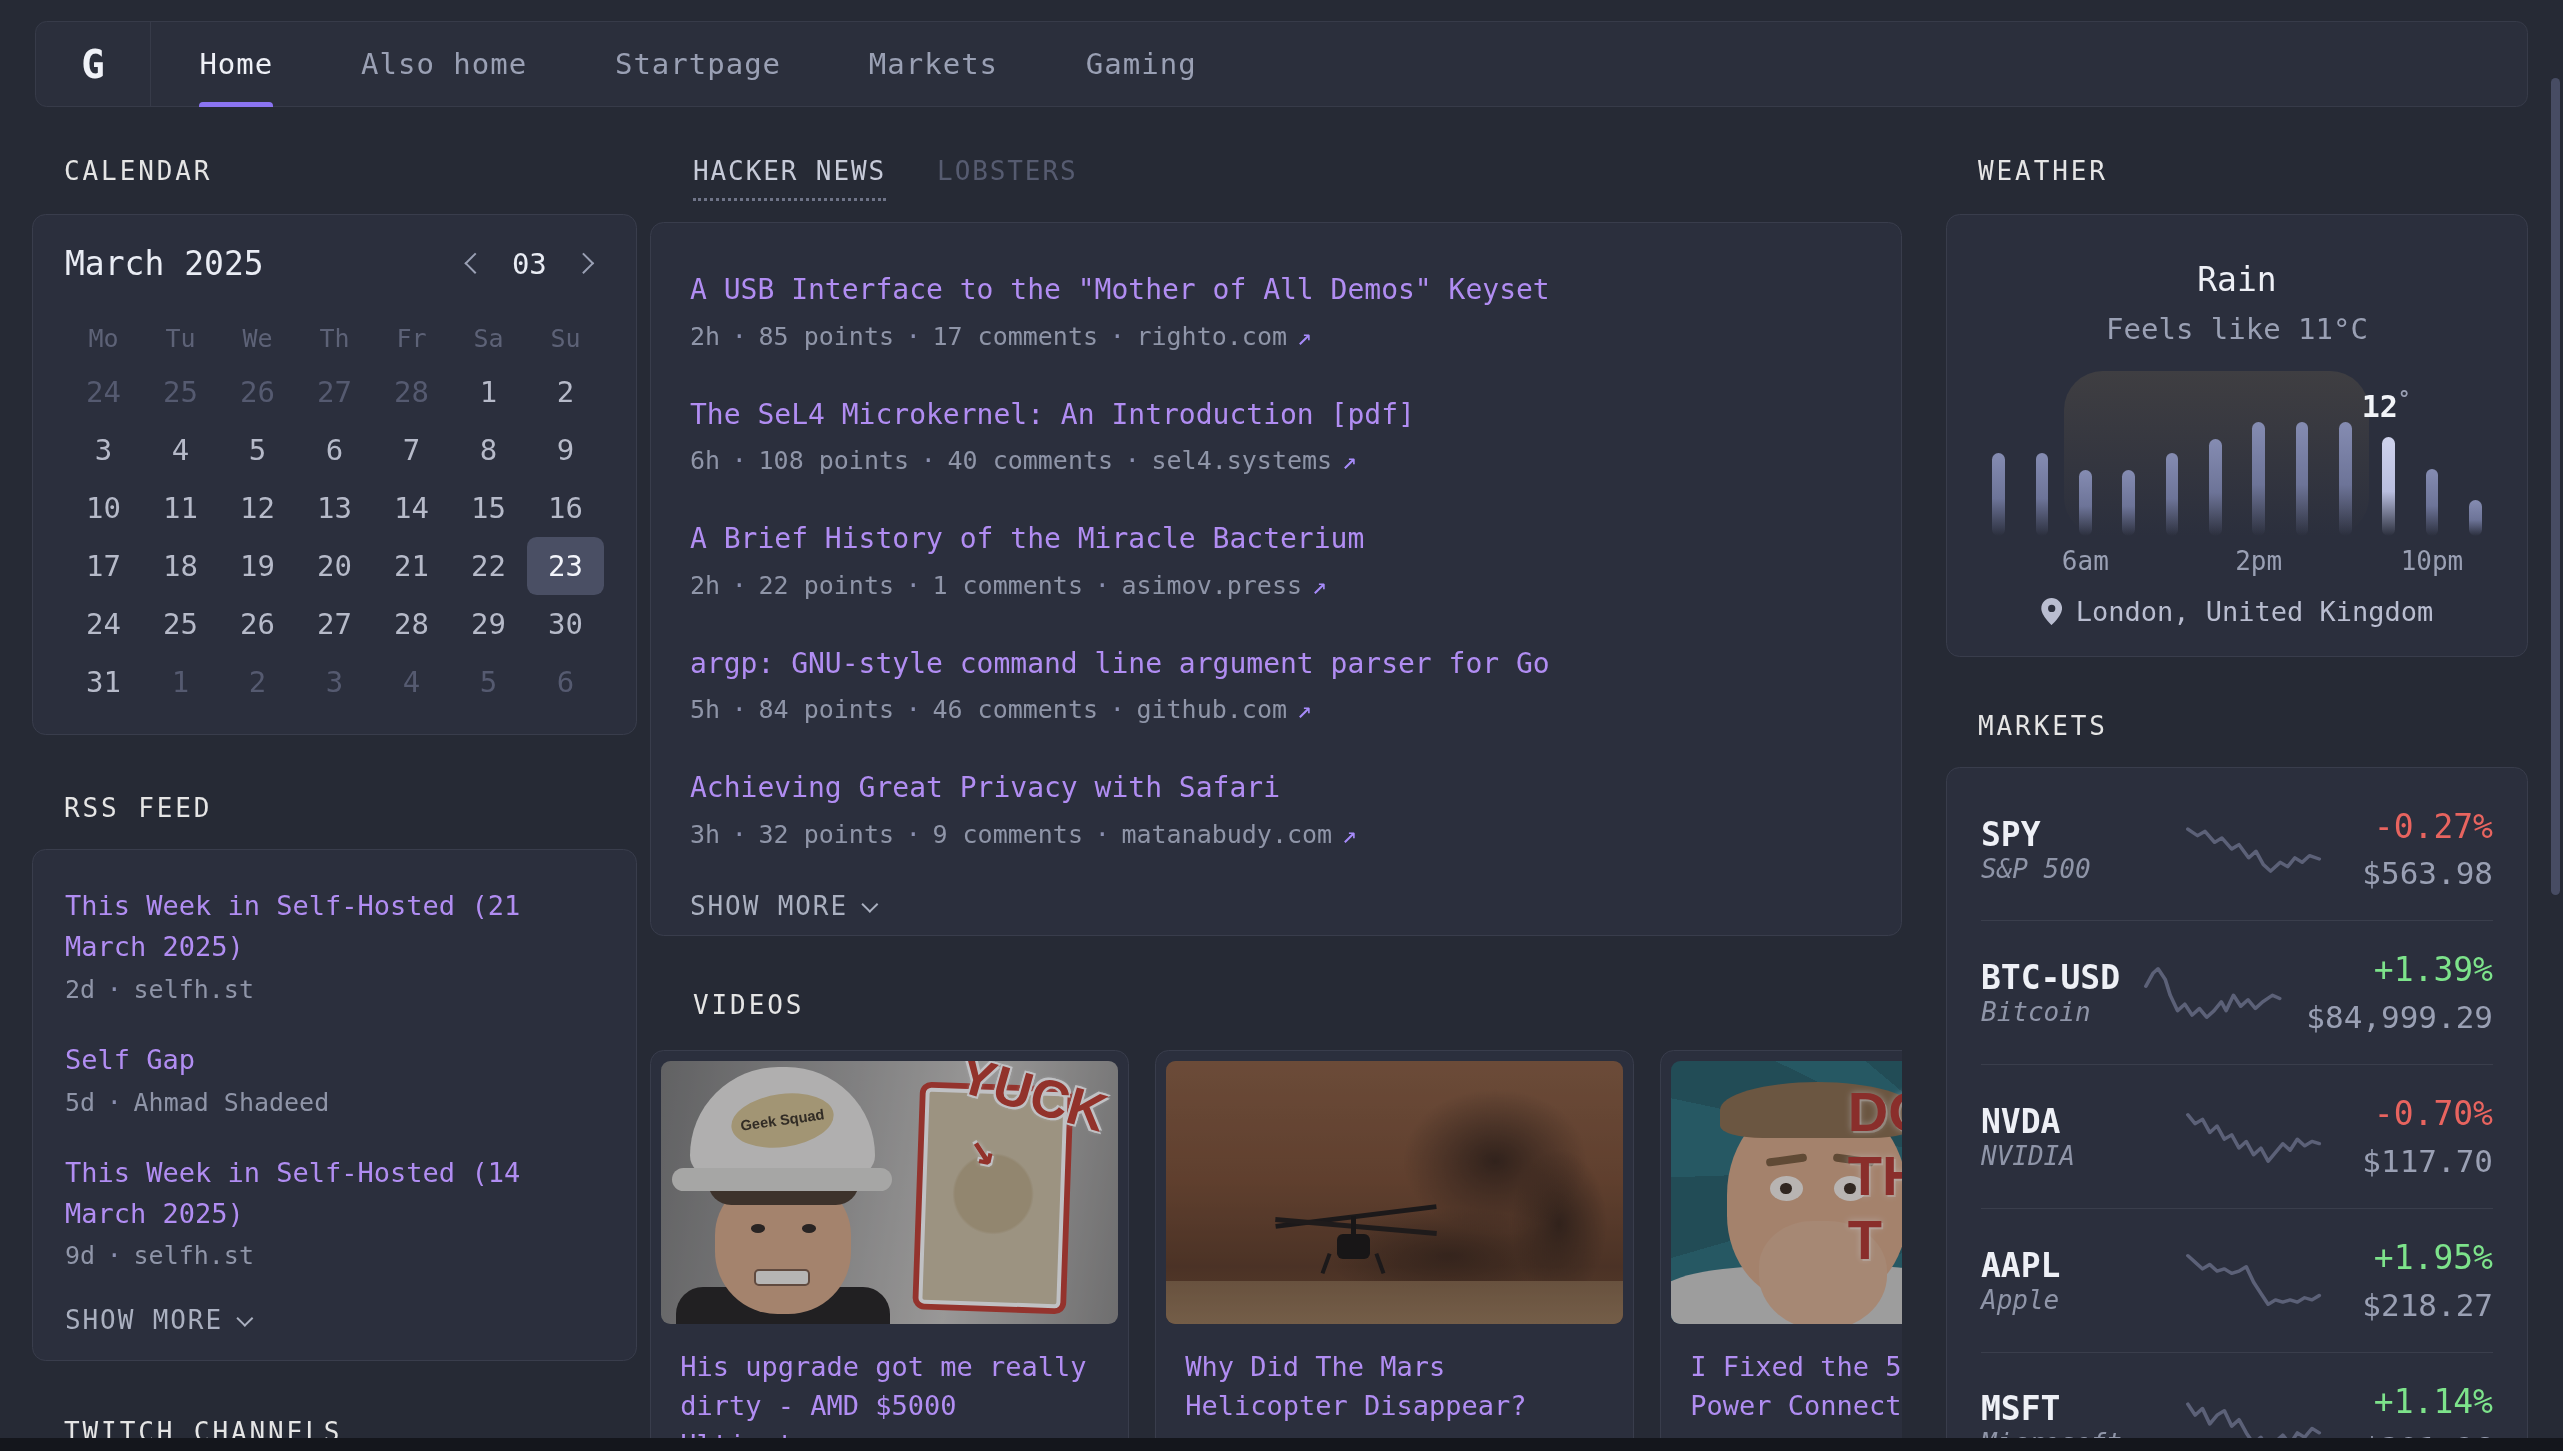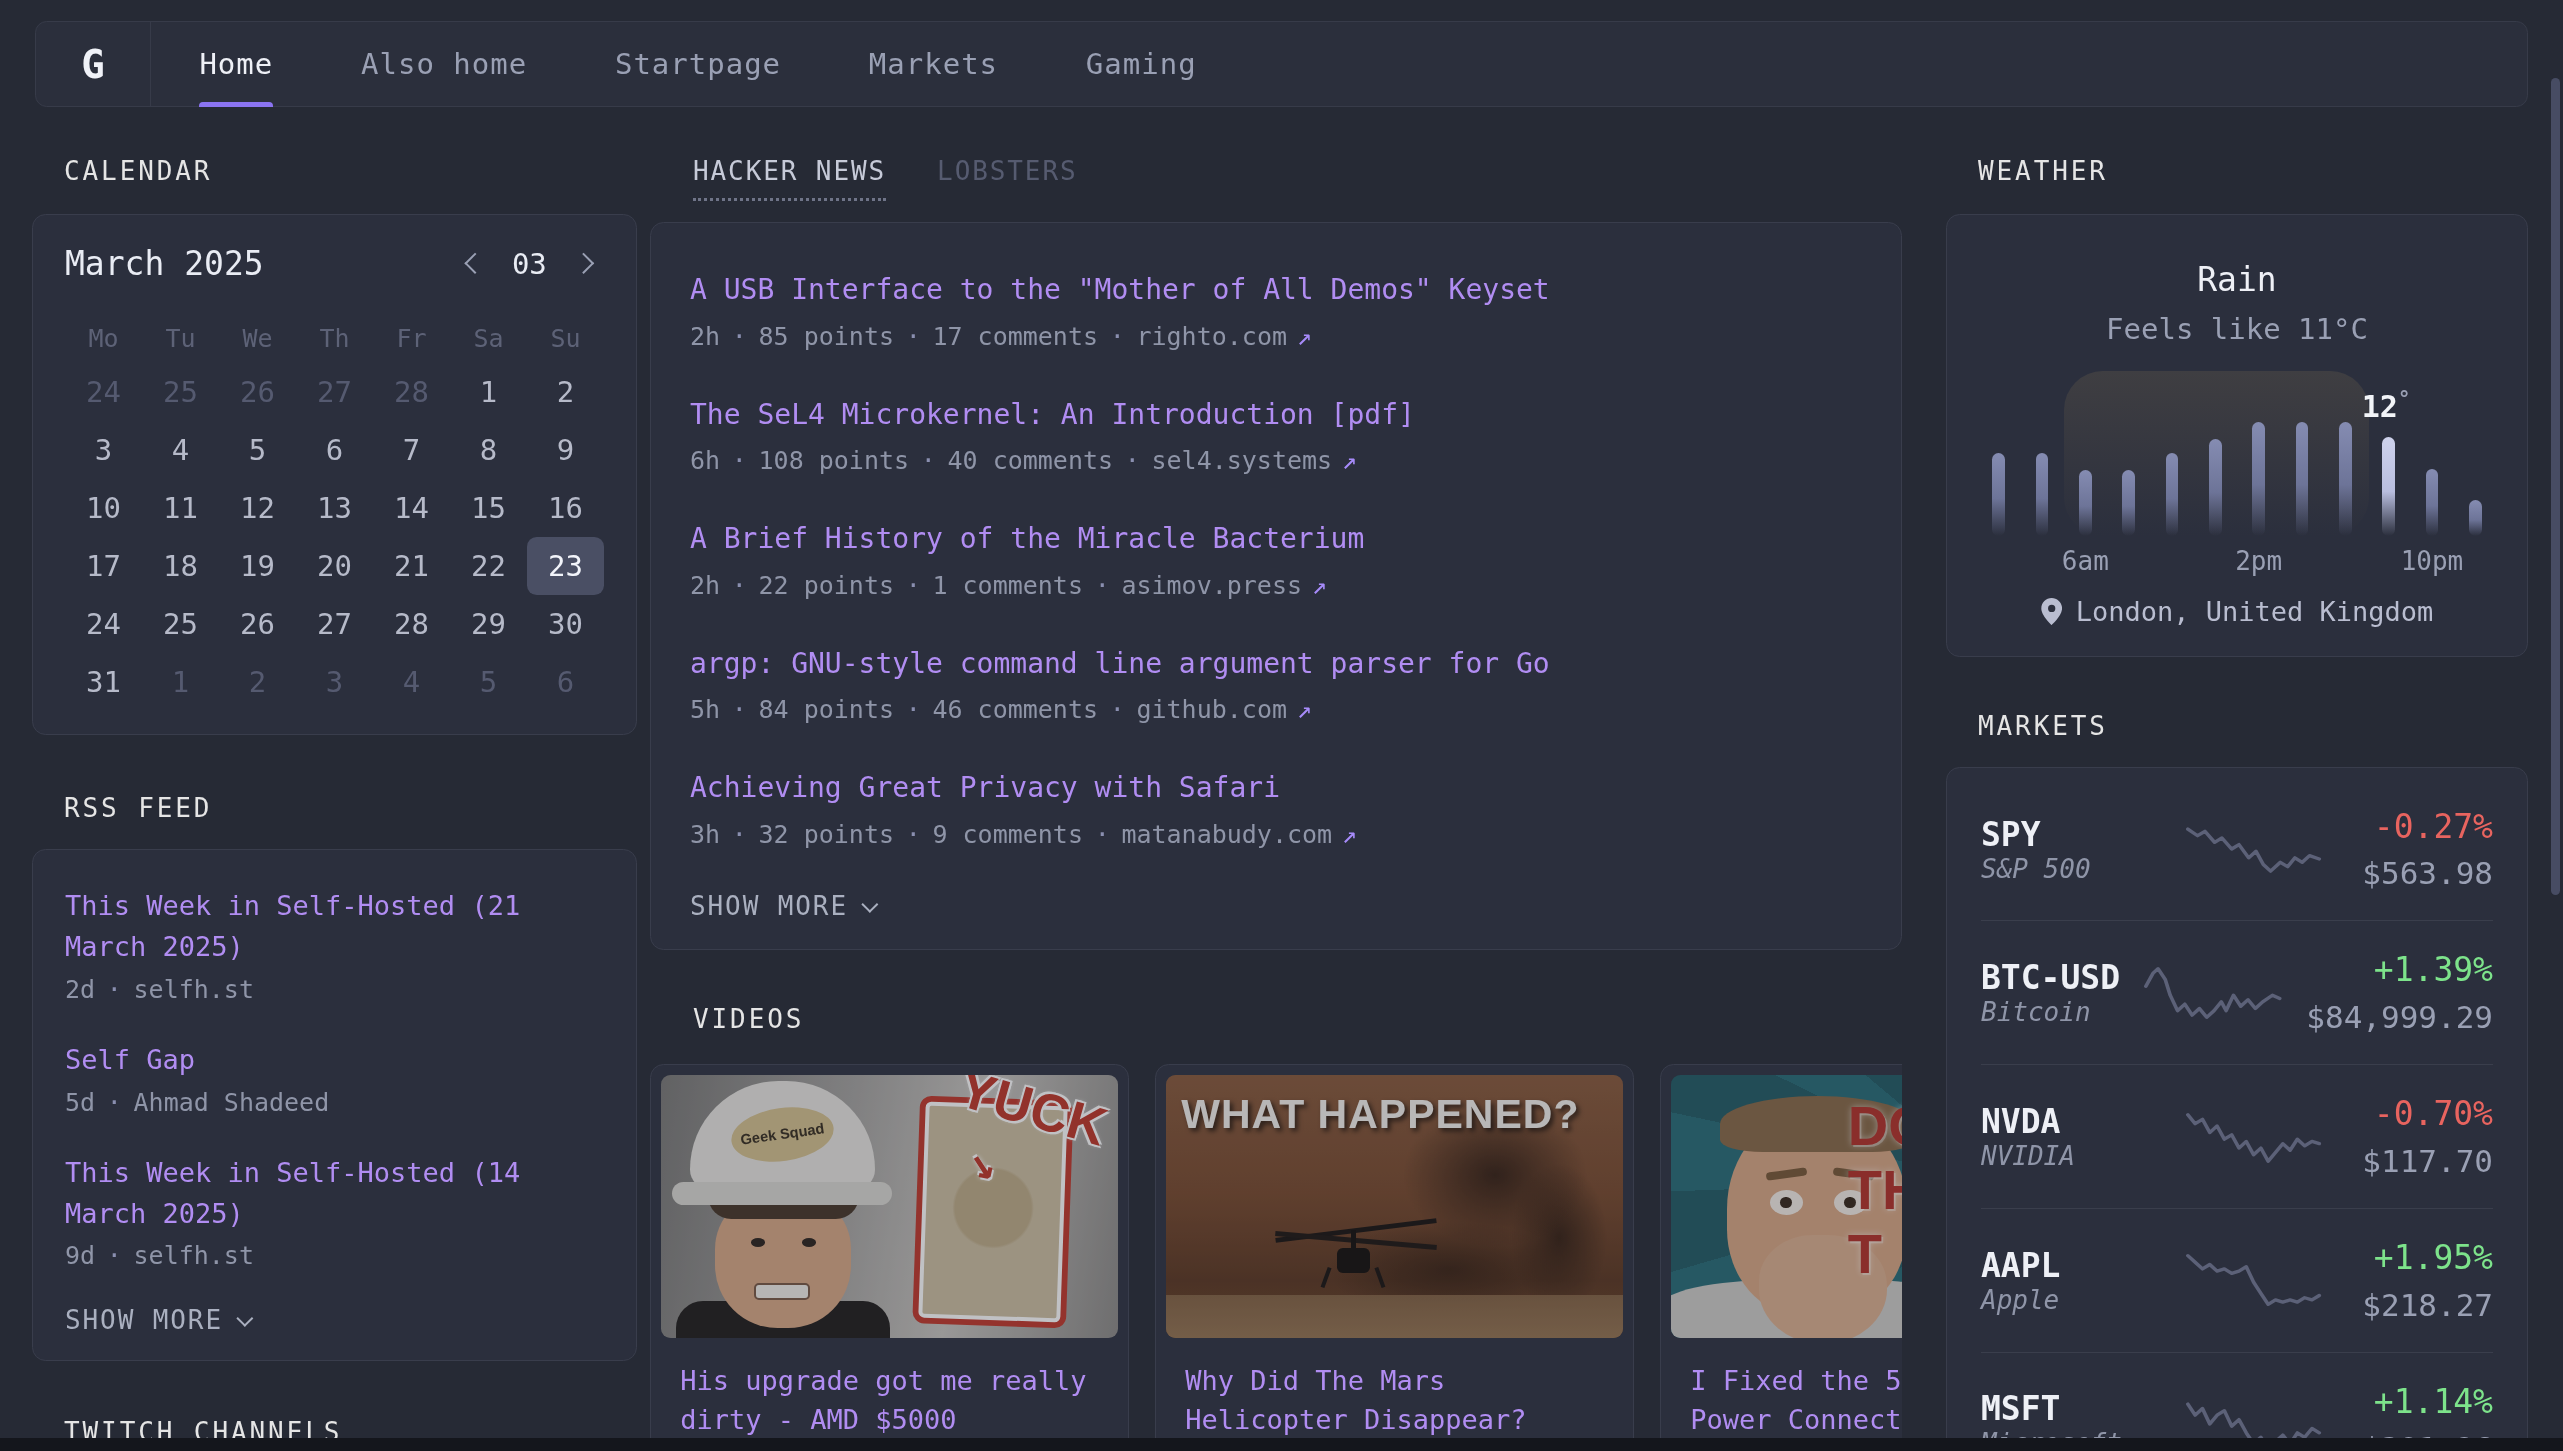--- a/index.html
+++ b/index.html
@@ -58,21 +58,21 @@
   .feed-meta{margin-top:7.8px;font-size:25px;color:#8f95a8;display:flex;align-items:center;gap:11.7px;}
   .dot{color:#8a8fb0;}
   .show-more{display:inline-flex;align-items:center;gap:15.6px;font-size:26px;letter-spacing:1.9px;
     color:#aab0c0;cursor:pointer;}
   .twitch-label{margin-top:56px;}
 
   
   .news-tabs{display:flex;gap:51px;padding-left:43px;}
   .news-tab{font-size:26px;letter-spacing:1.9px;color:#565b70;padding-bottom:11.7px;cursor:pointer;}
   .news-tab.active{color:#c6cad8;border-bottom:3.9px dotted #6f7488;}
-  .news-card{margin-top:21.4px;padding:27px 39px 20px;}
+  .news-card{margin-top:21.4px;padding:27px 39px 6px;}
   .news-item{padding:23.4px 0;}
   .news-title{font-size:28px;color:#b18df2;cursor:pointer;}
   .news-meta{margin-top:15.6px;font-size:25px;color:#8f95a8;display:flex;align-items:center;gap:11.7px;}
   .domain-link{display:inline-flex;align-items:center;gap:9.7px;cursor:pointer;}
   .ext-arrow{color:#a78bfa;}
   .news-card .show-more{margin:19.5px 0 7.8px;}
 
   
   .videos-label{margin-top:54px;}
   .videos-row{display:flex;gap:26px;margin-top:29px;}
@@ -430,21 +430,20 @@
           <div class="art mars-dust"></div>
           <div class="art mars-ground"></div>
           <div class="art mars-heli">
             <div class="heli-rotor1"></div>
             <div class="heli-rotor2"></div>
             <div class="heli-mast"></div>
             <div class="heli-body"></div>
             <div class="heli-leg1"></div>
             <div class="heli-leg2"></div>
           </div>
-          <div class="art mars-text">WHAT HAPPENED?</div>
         </div>
         <div class="video-title">Why Did The Mars Helicopter Disappear?</div>
 
       </div>
 
       <div class="card video-card">
         <div class="video-thumb thumb-shock">
           <div class="art shock-blazer"></div>
           <div class="art shock-face"></div>
           <div class="art shock-hair"></div>

